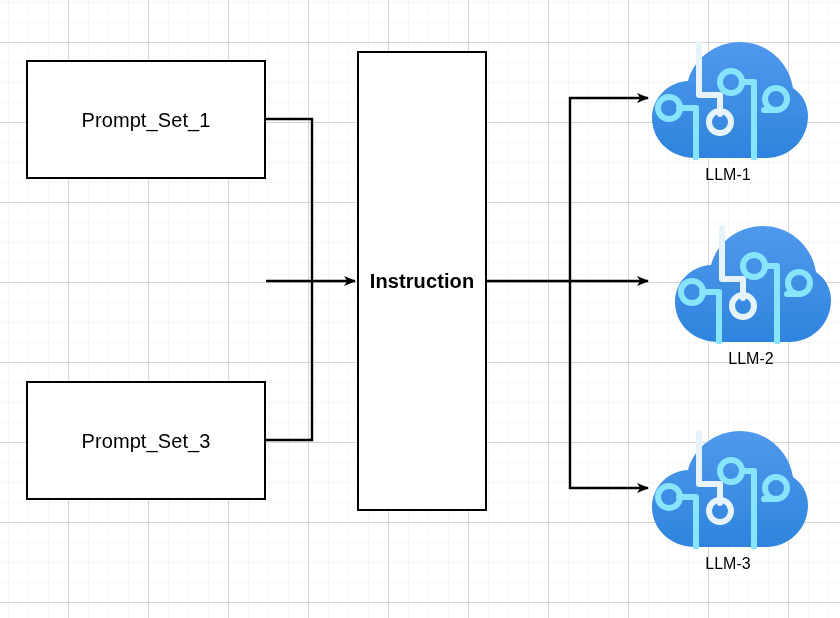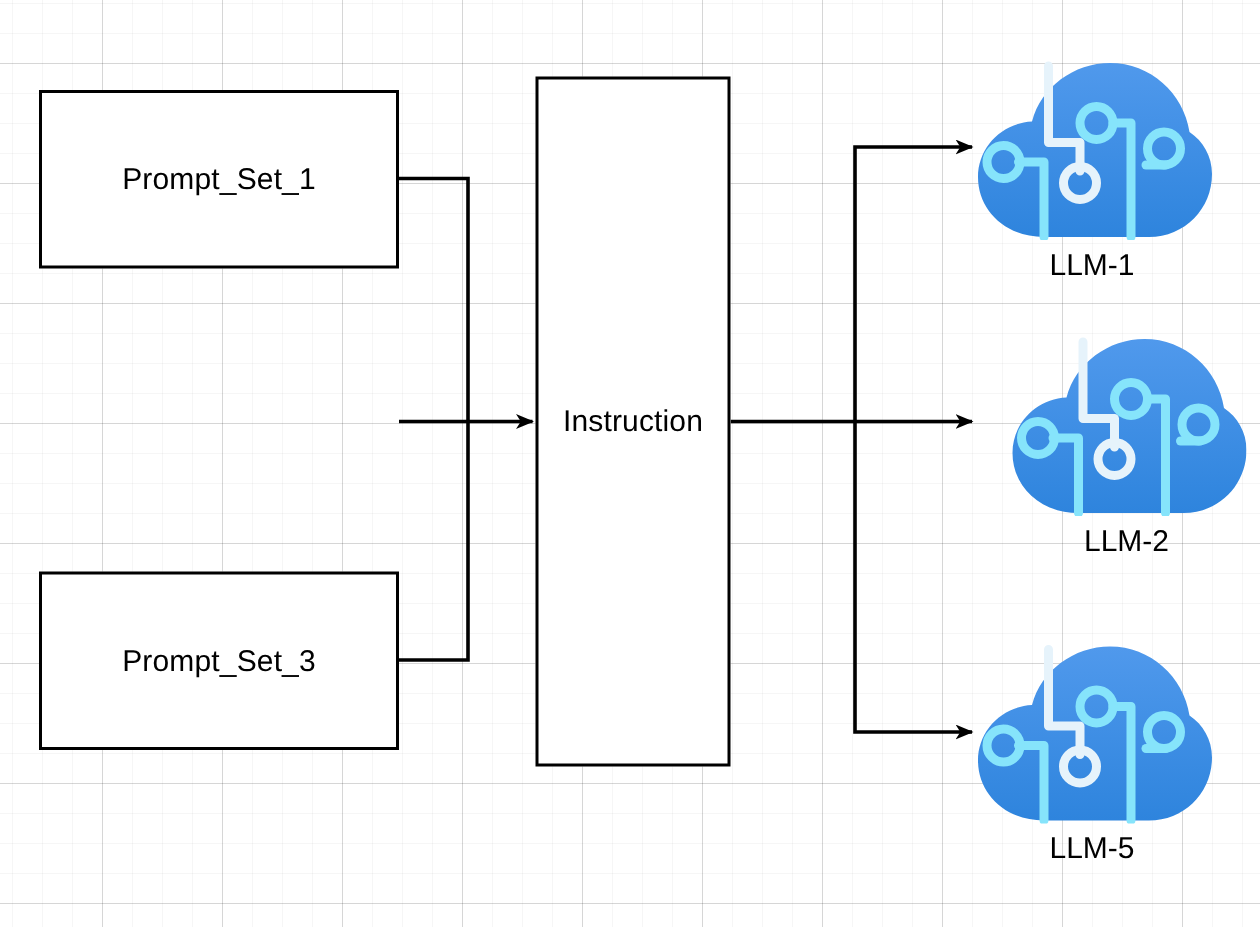--- a/index.html
+++ b/index.html
@@ -63,21 +63,21 @@
     width: 160px;
     text-align: center;
   }
   .cloud-art {
     display: block;
     width: 160px;
     height: 120px;
   }
   .cloud-caption {
     font-family: "Liberation Sans", sans-serif;
-    font-size: 20px;
+    font-size: 16px;
     color: #000000;
     margin-top: 6px;
     white-space: nowrap;
   }
 </style>
 </head>
 <body>
 
 <div id="canvas">
 
@@ -112,21 +112,21 @@
 
   <div class="node-box" style="left:26px; top:60px; width:240px; height:119px;">
     <span class="node-label">Prompt_Set_1</span>
   </div>
 
 
   <div class="node-box" style="left:26px; top:381px; width:240px; height:119px;justify-content:center;">
     <span class="node-label">Prompt_Set_3</span>
   </div>
 
-  <div class="node-box" style="left:357px; top:51px; width:130px; height:460px;">
+  <div class="node-box" style="left:357px; top:51px; width:130px; height:460px;font-weight:bold;">
     <span class="node-label">Instruction</span>
   </div>
 
   <div class="cloud-node" style="left:648px; top:40px;">
     <svg class="cloud-art" viewBox="0 0 160 120" xmlns="http://www.w3.org/2000/svg">
       <path d="M48,118 C22,118 4,100 4,78 C4,58 20,42 40,41 C46,18 68,2 92,2 C119,2 141,22 145,48 C154,54 160,64 160,76 C160,99 142,118 118,118 Z" fill="url(#cloudGrad)"></path>
       <g fill="none" stroke="#e6f3fb" stroke-width="6" stroke-linecap="round" stroke-linejoin="round">
         <path d="M51,4 L51,55 L72,55 L72,74"></path>
       </g>
       <circle cx="72" cy="82" r="11" fill="none" stroke="#e6f3fb" stroke-width="6"></circle>
@@ -173,16 +173,16 @@
       <g fill="none" stroke="#86e4fb" stroke-width="6" stroke-linecap="round" stroke-linejoin="round">
         <path d="M31,68 L48,68 L48,118"></path>
         <path d="M94,42 L106,42 L106,118"></path>
         <path d="M116,70 L129,70"></path>
       </g>
       <circle cx="21" cy="68" r="11" fill="none" stroke="#86e4fb" stroke-width="6"></circle>
       <circle cx="83" cy="42" r="11" fill="none" stroke="#86e4fb" stroke-width="6"></circle>
       <circle cx="128" cy="59" r="11" fill="none" stroke="#86e4fb" stroke-width="6"></circle>
       <path d="M128,70 L128,72" stroke="#86e4fb" stroke-width="6" fill="none"></path>
     </svg>
-    <div class="cloud-caption">LLM-5</div>
+    <div class="cloud-caption">LLM-3</div>
   </div>
 
 </div>
 
 </body></html>

